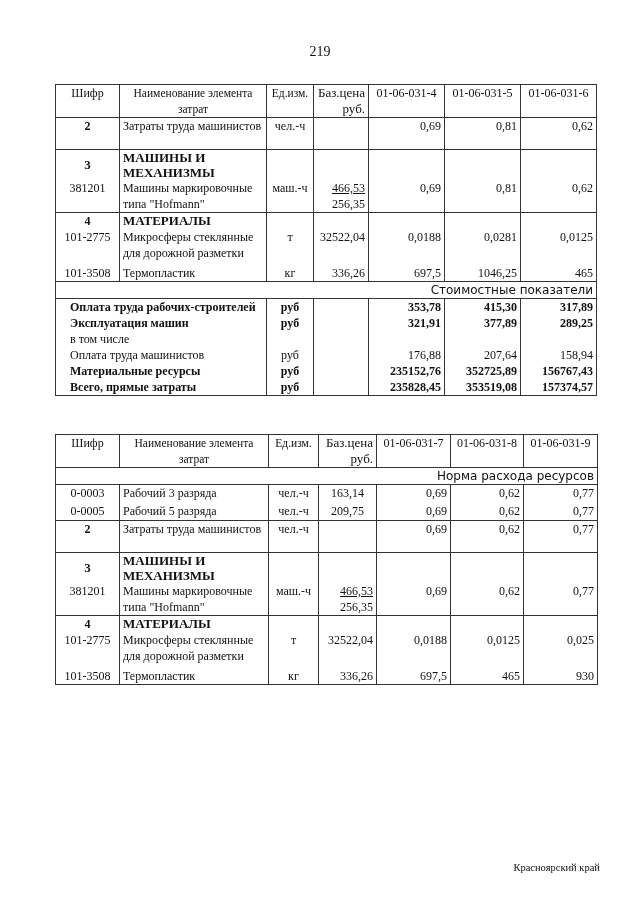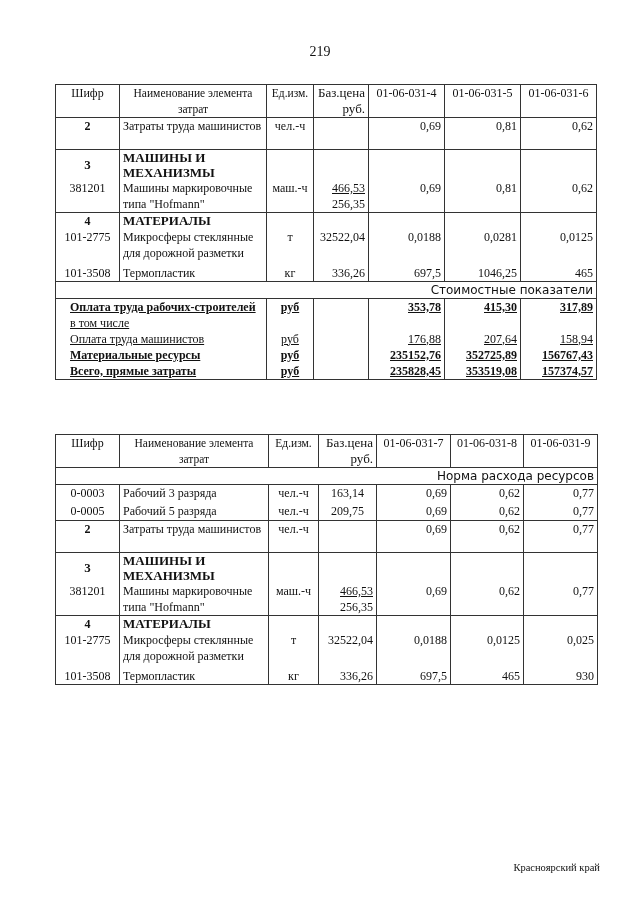--- a/index.html
+++ b/index.html
@@ -19,21 +19,21 @@
     .hdr td.h-name { font-size:11.5px; }
     .hdr td.h-price { font-size:13px;text-align:right; }
     .code { text-align:center; }
     .num { text-align:right; }
     .unit { text-align:center; font-size:11.5px; }
     .b { font-weight:bold; }
     .sect td { border-top:1.5px solid #333; }
     .sub td { border-top:1.5px solid #333; border-bottom:1.5px solid #333; height:13px;
               font-family:"DejaVu Sans", sans-serif; font-size:8.5px; line-height:13px;
               text-align:right; padding-right:10px; }
-    .sum td { font-size:12px; line-height:16.5px;text-decoration:underline; }
+    .sum td { font-size:12px; line-height:16.5px; }
     .last td { border-bottom:1.5px solid #333; }
     .u { text-decoration:underline; }
     .bottom-line td { border-bottom:1.5px solid #333; }
   </style>
 </head>
 <body>
 
 <div class="page-num">219</div>
 
 <table class="grid" id="t1">
@@ -115,20 +115,28 @@
   </tr>
   <tr class="sum">
     <td colspan="2" class="b" style="padding-left:14px">Оплата труда рабочих-строителей</td>
     <td class="unit b">руб</td>
     <td></td>
     <td class="num b">353,78</td>
     <td class="num b">415,30</td>
     <td class="num b">317,89</td>
   </tr>
   <tr class="sum">
+    <td colspan="2" class="b" style="padding-left:14px">Эксплуатация машин</td>
+    <td class="unit b">руб</td>
+    <td></td>
+    <td class="num b">321,91</td>
+    <td class="num b">377,89</td>
+    <td class="num b">289,25</td>
+  </tr>
+  <tr class="sum">
     <td colspan="2" style="padding-left:14px">в том числе</td>
     <td class="unit"></td>
         <td></td>
     <td class="num"></td>
         <td class="num"></td>
         <td class="num"></td>
   </tr>
   <tr class="sum">
     <td colspan="2" style="padding-left:14px">Оплата труда машинистов</td>
     <td class="unit">руб</td>

